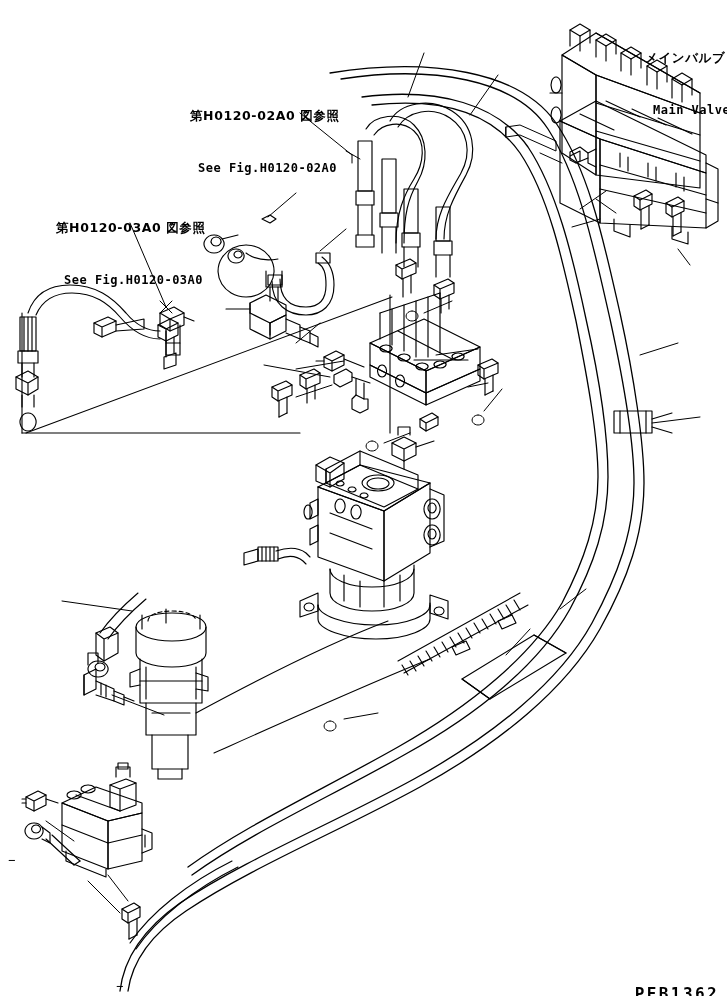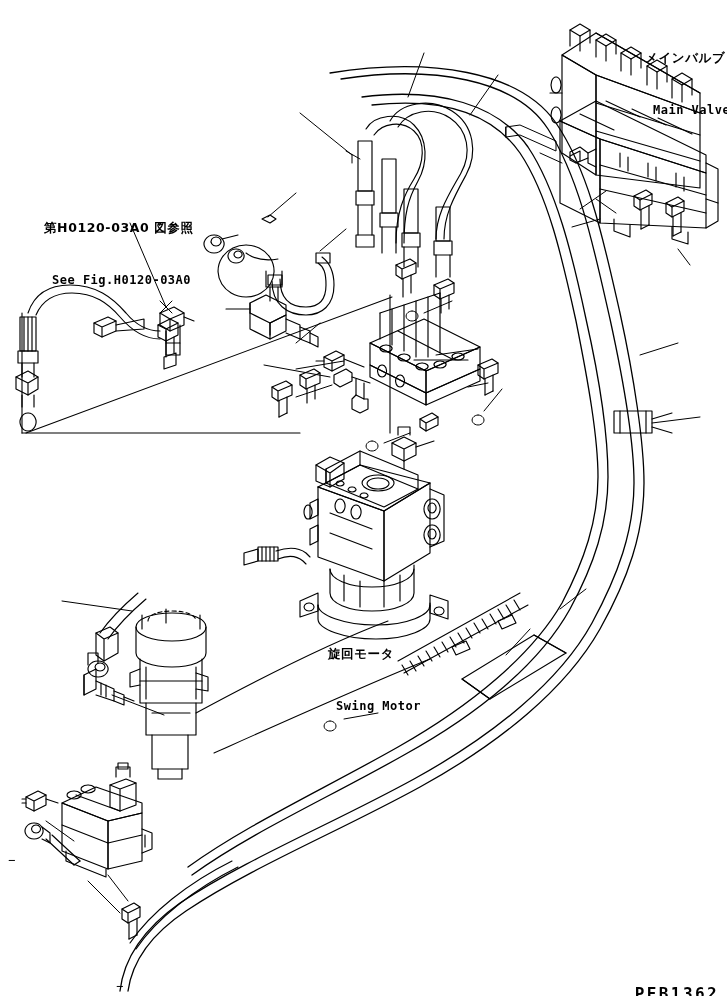--- a/index.html
+++ b/index.html
@@ -613,30 +613,30 @@
       </g>
 
     </g>
   </svg>
 
   <div class="lbl" style="left:645px; top:0px;">
     <span class="jp">メインバルブ</span>
     <span class="en">Main Valve</span>
   </div>
 
-
-  <div class="lbl" style="left:44px; top:170px;">
+  <div class="lbl" style="left:190px; top:58px;">
+    <span class="jp">第H0120-02A0 図参照</span>
+    <span class="en">See Fig.H0120-02A0</span>
+  </div>
+
+  <div class="lbl" style="left:56px; top:170px;">
     <span class="jp">第H0120-03A0 図参照</span>
     <span class="en">See Fig.H0120-03A0</span>
   </div>
 
-  <div class="lbl" style="left:328px; top:596px;">
-    <span class="jp">旋回モータ</span>
-    <span class="en">Swing Motor</span>
-  </div>
 
 
 
   <div class="tick" style="left:8px; top:840px;">−</div>
   <div class="tick" style="left:116px; top:966px;">−</div>
 
   <div id="drawing-no">PEB1362</div>
 
 </div>
 

